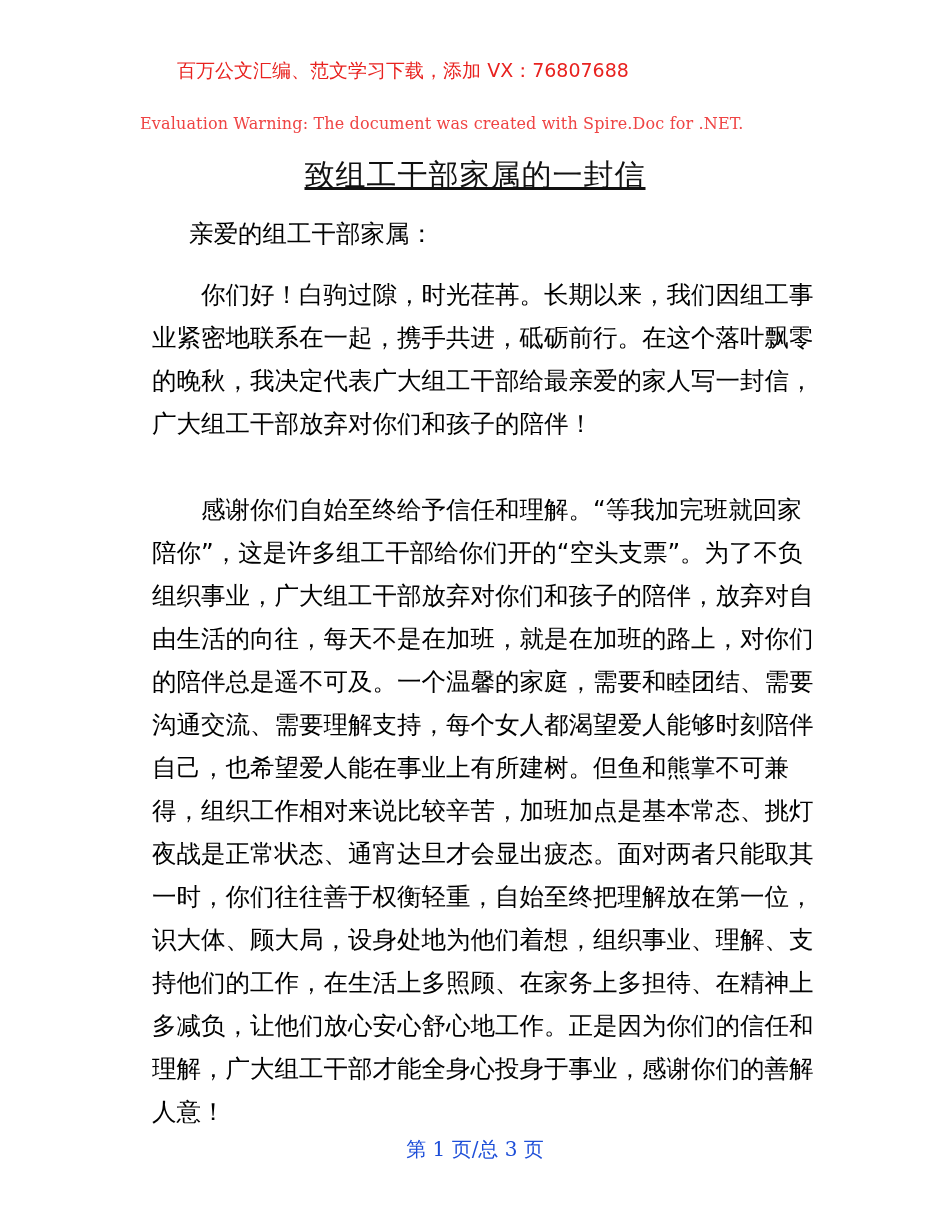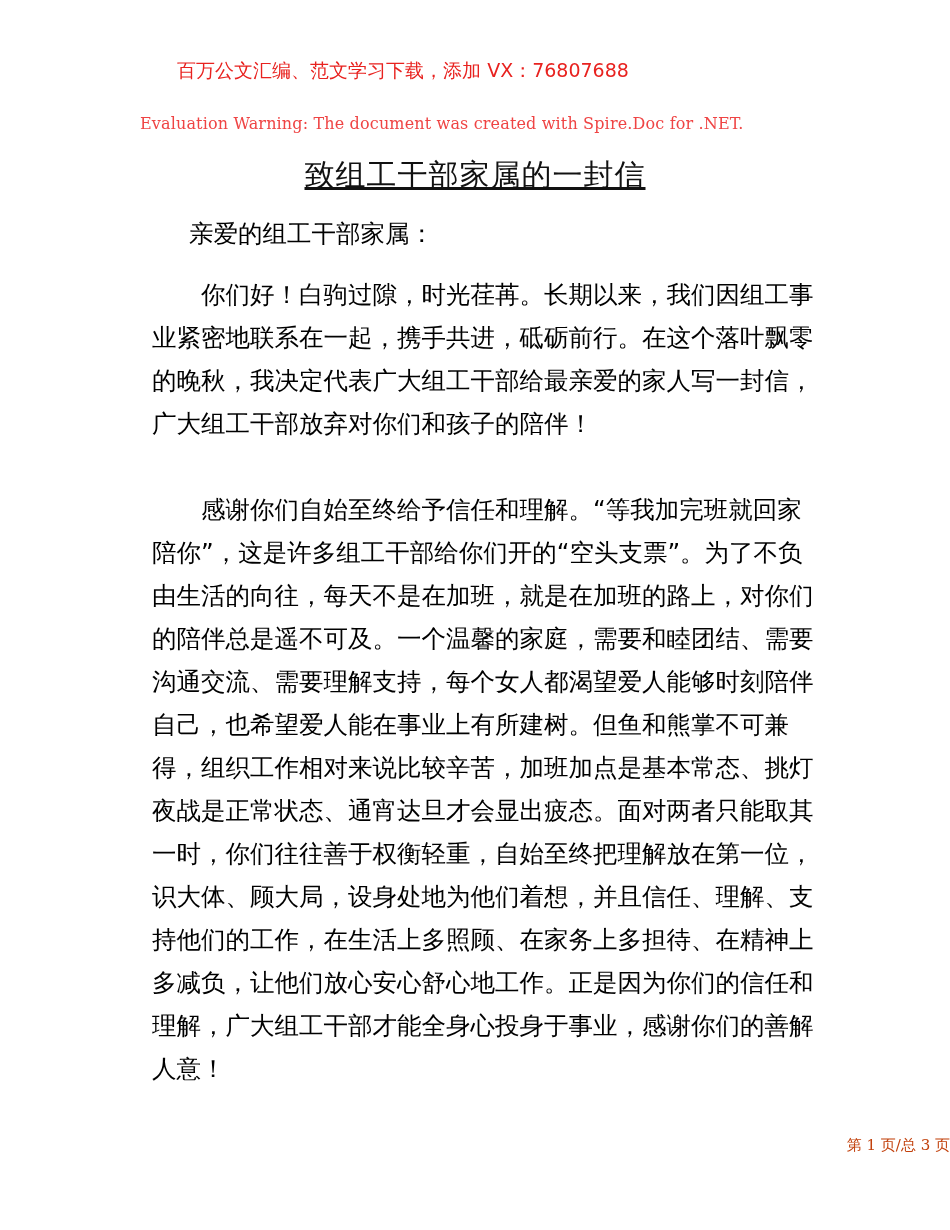--- a/index.html
+++ b/index.html
@@ -11,22 +11,22 @@
                   font-family: "DejaVu Serif", "Liberation Serif", serif;
                   font-size: 16px; color: #ef4444; line-height: 22px; white-space: nowrap; letter-spacing: 0.15px; }
   .doc-title { position: absolute; top: 155px; left: 0; width: 950px; text-align: center;
                font-size: 30px; line-height: 40px; color: #111; letter-spacing: 1px; text-decoration: underline; }
   .body-text { position: absolute; left: 140px; width: 680px; font-size: 24.5px; line-height: 43px; color: #000000; }
   .salutation { top: 212px; text-indent: 49px; }
   .para { margin: 12px; text-indent: 49px; text-align: justify; }
   .p1 { top: 261px; }
   .p2 { top: 476px; }
   .line { display: block; white-space: nowrap; }
-  .page-footer { position: absolute; top: 1136px; left: 0; width: 950px; text-align: right;
-                 font-family: "DejaVu Serif", "Liberation Serif", serif; font-size: 15px; color: #c2410c; }
+  .page-footer { position: absolute; top: 1136px; left: 0; width: 950px; text-align: center;
+                 font-family: "DejaVu Serif", "Liberation Serif", serif; font-size: 20px; color: #1d4ed8; }
 </style>
 </head>
 <body>
 
 <div class="header-ad">百万公文汇编、范文学习下载，添加 VX：76807688</div>
 
 <div class="eval-warning">Evaluation Warning: The document was created with Spire.Doc for .NET.</div>
 
 <div class="doc-title">致组工干部家属的一封信</div>
 
@@ -35,27 +35,28 @@
 <div class="body-text para p1">
   <span class="line">你们好！白驹过隙，时光荏苒。长期以来，我们因组工事</span>
   <span class="line" style="text-indent:0">业紧密地联系在一起，携手共进，砥砺前行。在这个落叶飘零</span>
   <span class="line" style="text-indent:0">的晚秋，我决定代表广大组工干部给最亲爱的家人写一封信，</span>
   <span class="line" style="text-indent:0">广大组工干部放弃对你们和孩子的陪伴！</span>
 </div>
 
 <div class="body-text para p2">
   <span class="line">感谢你们自始至终给予信任和理解。“等我加完班就回家</span>
   <span class="line" style="text-indent:0">陪你”，这是许多组工干部给你们开的“空头支票”。为了不负</span>
+  <span class="line" style="text-indent:0">组织事业，广大组工干部放弃对你们和孩子的陪伴，放弃对自</span>
   <span class="line" style="text-indent:0">由生活的向往，每天不是在加班，就是在加班的路上，对你们</span>
   <span class="line" style="text-indent:0">的陪伴总是遥不可及。一个温馨的家庭，需要和睦团结、需要</span>
   <span class="line" style="text-indent:0">沟通交流、需要理解支持，每个女人都渴望爱人能够时刻陪伴</span>
   <span class="line" style="text-indent:0">自己，也希望爱人能在事业上有所建树。但鱼和熊掌不可兼</span>
   <span class="line" style="text-indent:0">得，组织工作相对来说比较辛苦，加班加点是基本常态、挑灯</span>
   <span class="line" style="text-indent:0">夜战是正常状态、通宵达旦才会显出疲态。面对两者只能取其</span>
   <span class="line" style="text-indent:0">一时，你们往往善于权衡轻重，自始至终把理解放在第一位，</span>
-  <span class="line" style="text-indent:0">识大体、顾大局，设身处地为他们着想，并且信任、理解、支</span>
+  <span class="line" style="text-indent:0">识大体、顾大局，设身处地为他们着想，组织事业、理解、支</span>
   <span class="line" style="text-indent:0">持他们的工作，在生活上多照顾、在家务上多担待、在精神上</span>
   <span class="line" style="text-indent:0">多减负，让他们放心安心舒心地工作。正是因为你们的信任和</span>
   <span class="line" style="text-indent:0">理解，广大组工干部才能全身心投身于事业，感谢你们的善解</span>
   <span class="line" style="text-indent:0">人意！</span>
 </div>
 
 <div class="page-footer">第 1 页/总 3 页</div>
 
 </body></html>

